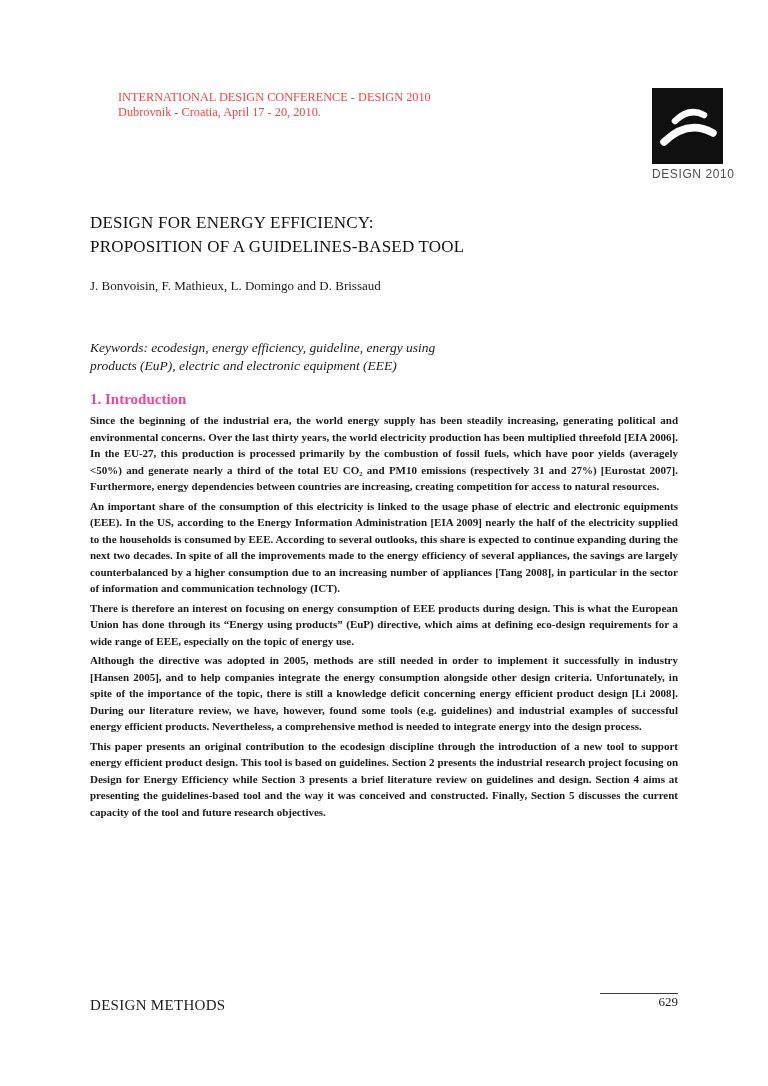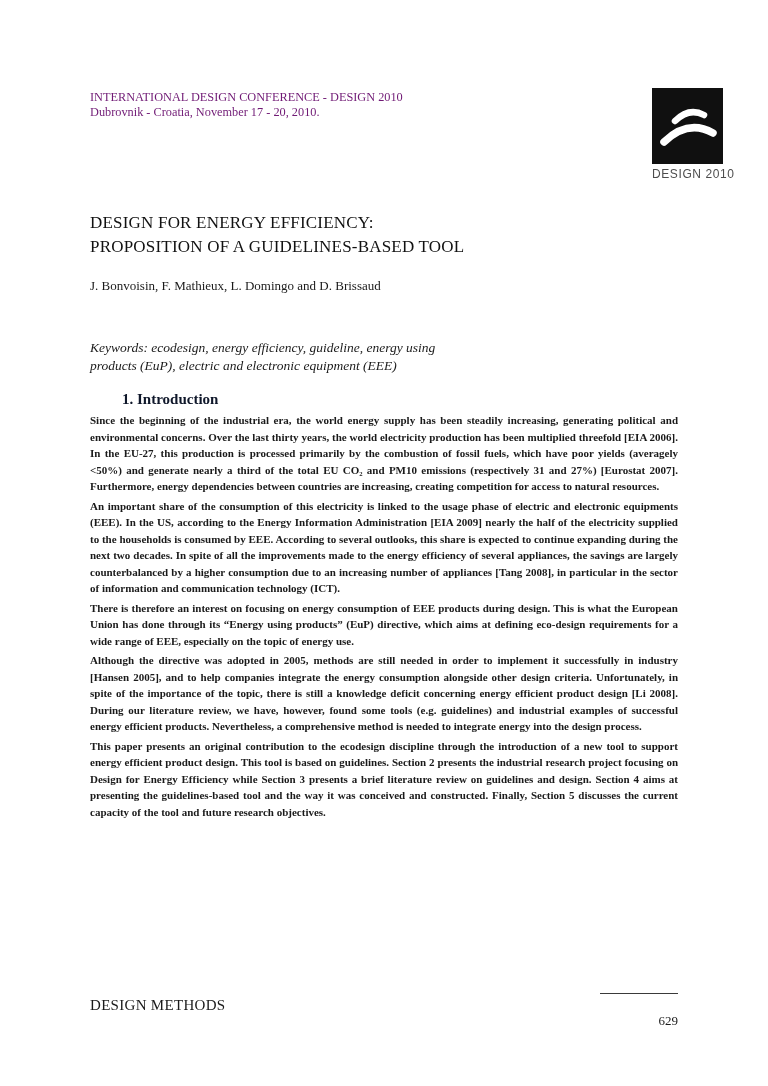--- a/index.html
+++ b/index.html
@@ -17,21 +17,22 @@
   }
   .page-column {
     position: absolute;
     left: 90px;
     top: 90px;
     width: 588px;
   }
   .conf-header {
     font-size: 12.3px;
     line-height: 14.5px;
-    color: #701a75;
+    color: #ef4444;
+    margin-left: 28px;
   }
   .paper-title {
     margin-top: 92px;
     font-size: 17px;
     font-weight: normal;
     line-height: 23.5px;
     letter-spacing: 0.2px;
     color: #111111;
   }
   .authors {
@@ -44,22 +45,21 @@
     font-size: 13.5px;
     font-style: italic;
     line-height: 17.5px;
     white-space: pre-line;
   }
   .section-heading {
     margin-top: 17px;
     margin-bottom: 4px;
     font-size: 15px;
     font-weight: bold;
-    color: #0f172a;
-    margin-left: 32px;
+    color: #ec4899;
   }
   .body-text p {
     margin: 0 0 3px 0;
     font-size: 11px;
     line-height: 16.5px;
     text-align: justify;
     text-justify: inter-word;
     font-weight: bold;
   }
   .logo-wrap {
@@ -89,32 +89,32 @@
     font-size: 15px;
     letter-spacing: 0.3px;
   }
   .footer-right {
     position: absolute;
     right: 90px;
     top: 993px;
     width: 78px;
     border-top: 1.5px solid #3a3a3a;
     text-align: right;
-    padding-top: 19px;
+    padding-top: 0;
     font-size: 13px;
   }
 </style>
 </head>
 <body>
 
 <div class="page-column">
 
   <div class="conf-header">
     <div>INTERNATIONAL DESIGN CONFERENCE - DESIGN 2010</div>
-    <div>Dubrovnik - Croatia, November 17 - 20, 2010.</div>
+    <div>Dubrovnik - Croatia, April 17 - 20, 2010.</div>
   </div>
 
   <div class="paper-title">
     <div>DESIGN FOR ENERGY EFFICIENCY:</div>
     <div>PROPOSITION OF A GUIDELINES-BASED TOOL</div>
   </div>
 
   <div class="authors">J. Bonvoisin, F. Mathieux, L. Domingo and D. Brissaud</div>
 
   <div class="keywords">Keywords: ecodesign, energy efficiency, guideline, energy using

